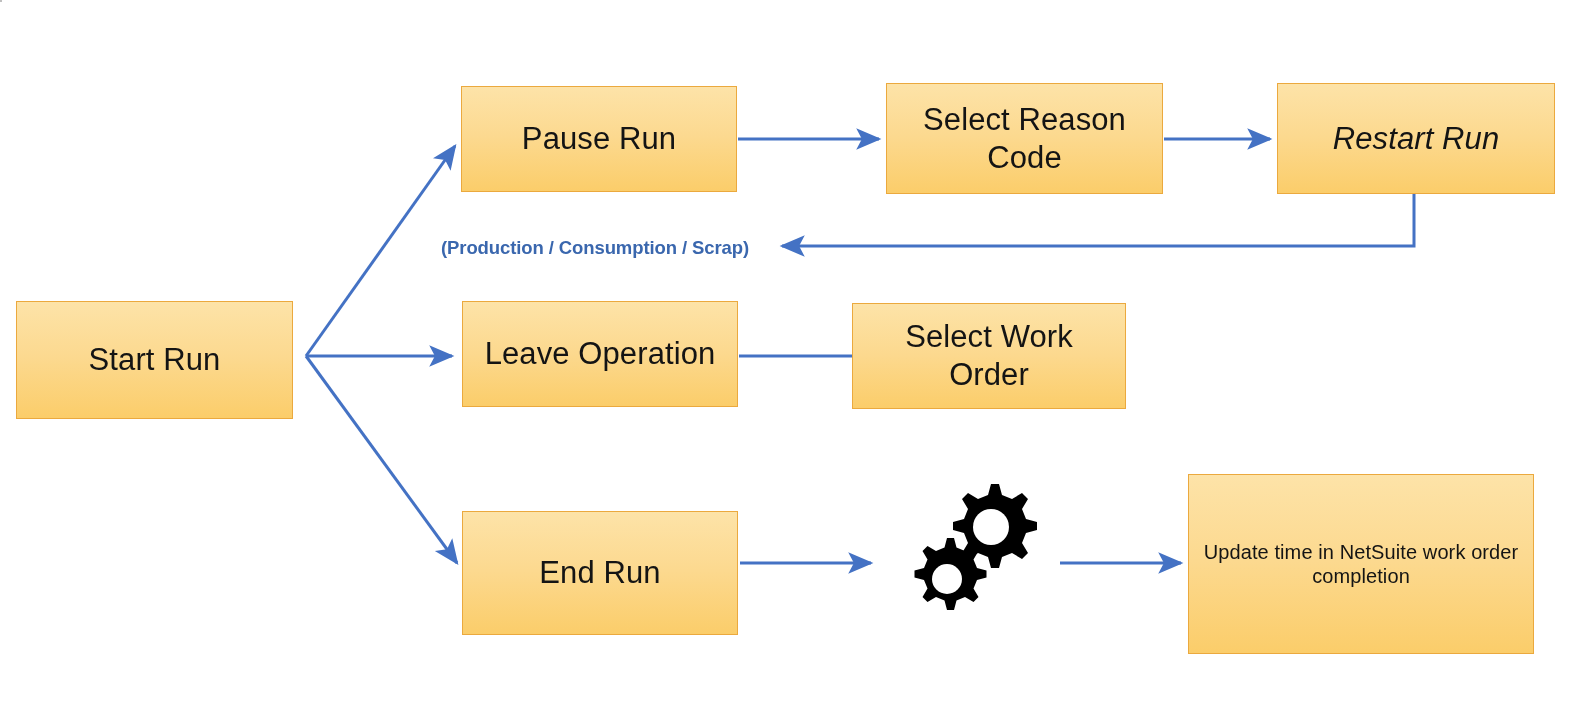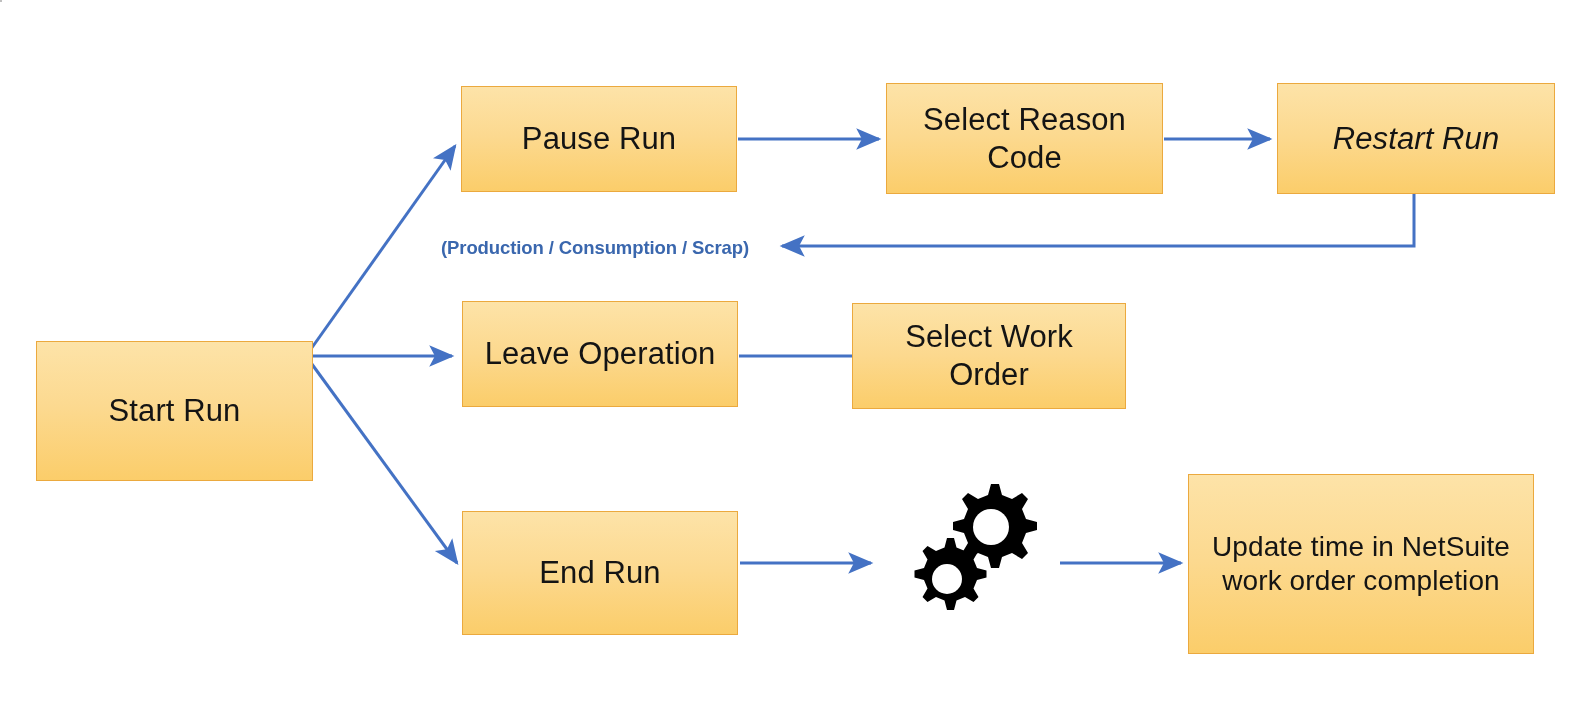--- a/index.html
+++ b/index.html
@@ -41,21 +41,21 @@
     display: flex;
     align-items: center;
     justify-content: center;
     text-align: center;
     color: #141414;
     font-size: 31px;
     line-height: 1.22;
     letter-spacing: 0.1px;
     padding: 2px 10px;
   }
-  .node.small-text { font-size: 28px; }
+  .node.small-text { font-size: 20px; }
   .annotation {
     position: absolute;
     color: #3a67ae;
     font-weight: bold;
     font-size: 18.5px;
     letter-spacing: -0.1px;
     white-space: nowrap;
   }
   .gears {
     position: absolute;
@@ -99,21 +99,21 @@
                  l-3,-11 l-10,-4 l-10,6 l-6,-6 l6,-10 l-4,-10 l-11,-3 l0,-8 l11,-3 l4,-10 l-6,-10 l6,-6 l10,6 l10,-4 Z"></path>
         <circle cx="96" cy="51" r="18" fill="#ffffff"></circle>
         <path d="M52,62
                  l7,0 l2.5,9.5 l8.5,3.5 l8.5,-5 l5,5 l-5,8.5 l3.5,8.5 l9.5,2.5 l0,7 l-9.5,2.5 l-3.5,8.5 l5,8.5 l-5,5 l-8.5,-5 l-8.5,3.5 l-2.5,9.5 l-7,0
                  l-2.5,-9.5 l-8.5,-3.5 l-8.5,5 l-5,-5 l5,-8.5 l-3.5,-8.5 l-9.5,-2.5 l0,-7 l9.5,-2.5 l3.5,-8.5 l-5,-8.5 l5,-5 l8.5,5 l8.5,-3.5 Z"></path>
         <circle cx="52" cy="103" r="15" fill="#ffffff"></circle>
       </g>
     </svg>
   </div>
 
-  <div class="node" style="left:36px; top:301px; width:277px; height:140px;margin-top:40px;">Start Run</div>
+  <div class="node" style="left:16px; top:301px; width:277px; height:118px;">Start Run</div>
 
   <div class="node" style="left:461px; top:86px; width:276px; height:106px;">Pause Run</div>
 
   <div class="node" style="left:462px; top:301px; width:276px; height:106px;">Leave Operation</div>
 
   <div class="node" style="left:462px; top:511px; width:276px; height:124px;">End Run</div>
 
   <div class="node" style="left:886px; top:83px; width:277px; height:111px;">Select Reason Code</div>
 
   <div class="node" style="left:1277px; top:83px; width:278px; height:111px;font-style:italic;">Restart Run</div>

